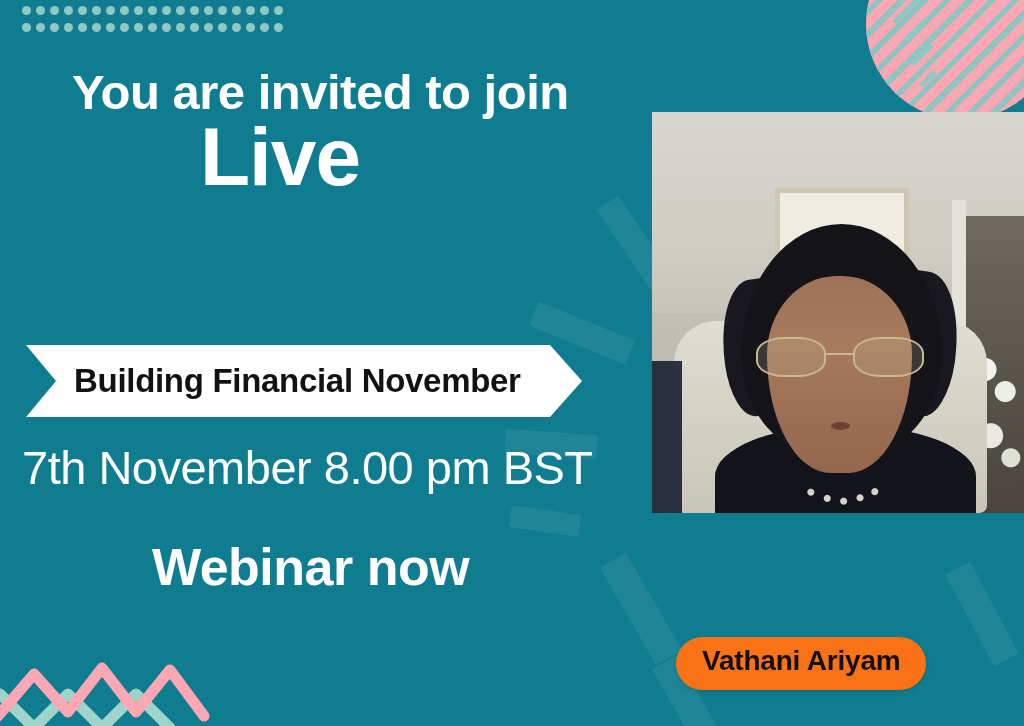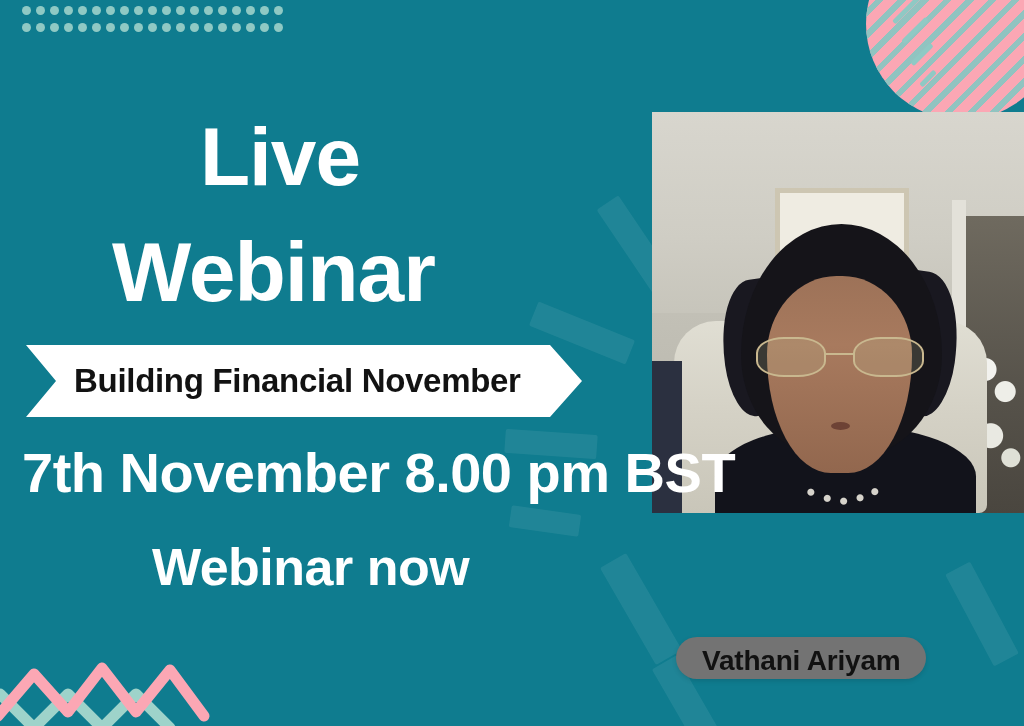--- a/index.html
+++ b/index.html
@@ -197,34 +197,34 @@
     display:flex; align-items:center;
   }
   #ribbon-text{
     margin-left:48px;
     font-size:33px; font-weight:700; color:#121212;
     letter-spacing:-0.3px; white-space:nowrap;
   }
 
   #datetime-line{
     position:absolute; left:22px; top:440px;
-    font-size:56px; font-weight:700; color:#ffffff;
+    font-size:47px; font-weight:400; color:#ffffff;
     letter-spacing:-0.5px; white-space:nowrap;
   }
   #register-line{
     position:absolute; left:152px; top:537px;
     font-size:52px; font-weight:700; color:#ffffff;
     letter-spacing:-0.5px; white-space:nowrap;
   }
 
   
   #speaker-pill{
     position:absolute; left:676px; top:637px;
-    padding:8px 26px 2px 26px;
-    background:#737373;
+    padding:8px 26px 13px 26px;
+    background:#f97316;
     border-radius:28px;
     box-shadow:0 2px 5px rgba(0,0,0,0.12);
   }
   #speaker-name{
     font-size:28px; font-weight:700; color:#111111;
     letter-spacing:-0.2px; white-space:nowrap;
   }
 </style>
 </head>
 <body>
@@ -314,22 +314,22 @@
       <div class="mouth"></div>
     </div>
     <div class="glasses">
       <div class="lens l"></div>
       <div class="bridge"></div>
       <div class="lens r"></div>
     </div>
     <div class="necklace"></div>
   </div>
 
+  <div id="invite-line">You are invited to join</div>
   <div id="live-word">Live</div>
-  <div id="webinar-word">Webinar</div>
 
   <div id="ribbon">
     <span id="ribbon-text">Building Financial November</span>
   </div>
 
   <div id="datetime-line">7th November 8.00 pm BST</div>
   <div id="register-line">Webinar now</div>
 
   <div id="speaker-pill">
     <span id="speaker-name">Vathani Ariyam</span>

